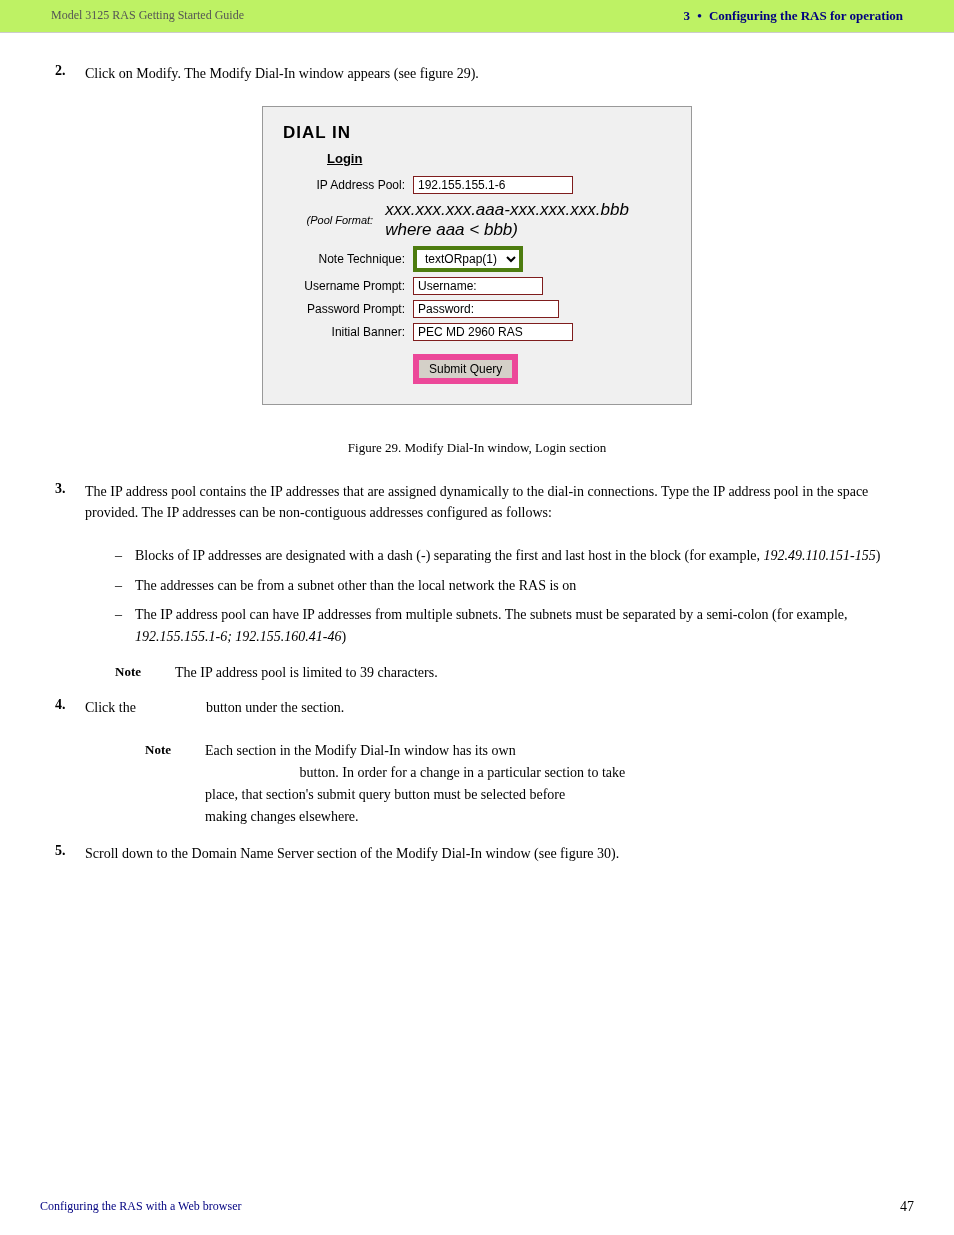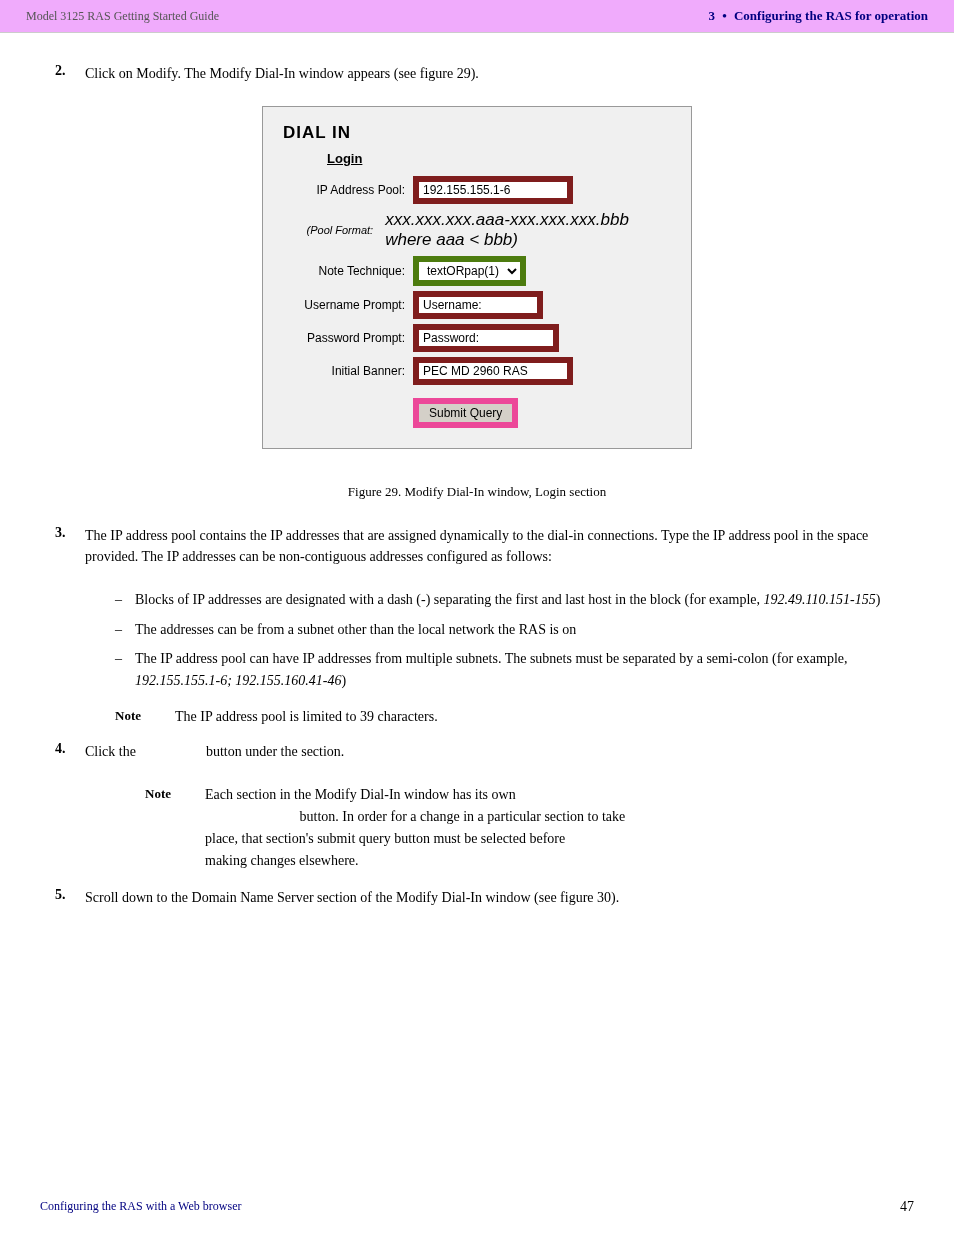--- a/index.html
+++ b/index.html
@@ -10,23 +10,22 @@
       font-family: "Times New Roman", Times, serif;
       font-size: 14px;
       color: #000000;
       position: relative;
     }
 
     
     .header {
       display: flex;
       justify-content: space-between;
-      align-items: center;
-      padding: 8px 26px;
-      background: #f0abfc;
+      padding: 8px 51px;
+      background: #bef264;
       border-bottom: 1px solid #ccc;
       font-size: 12px;
     }
     .header-left {
       color: #555;
       font-style: normal;
     }
     .header-right {
       color: #000080;
       font-weight: bold;
@@ -102,21 +101,21 @@
     }
     .form-label-italic {
       width: 130px;
       text-align: right;
       padding-right: 8px;
       font-size: 11px;
       font-style: italic;
       color: #000;
     }
     .form-input {
-      border: 6px solid #7f1d1d;
+      border: 1px solid #7f1d1d;
       background: #fff;
       padding: 1px 4px;
       font-size: 12px;
       font-family: Arial, Helvetica, sans-serif;
       min-width: 120px;
     }
     .form-input-wide {
       border: none;
       background: transparent;
       padding: 1px 4px;
@@ -124,21 +123,21 @@
       font-family: Arial, Helvetica, sans-serif;
       min-width: 250px;
       font-style: italic;
       color: #000;
     }
     .form-select-wrapper {
       display: flex;
       align-items: center;
     }
     .form-select {
-      border: 6px solid #4d7c0f;
+      border: 4px solid #4d7c0f;
       background: #fff;
       padding: 1px 4px;
       font-size: 12px;
       font-family: Arial, Helvetica, sans-serif;
       min-width: 110px;
     }
     .submit-btn {
       border: 6px solid #ec4899;
       background: #d4d0c8;
       padding: 2px 10px;

